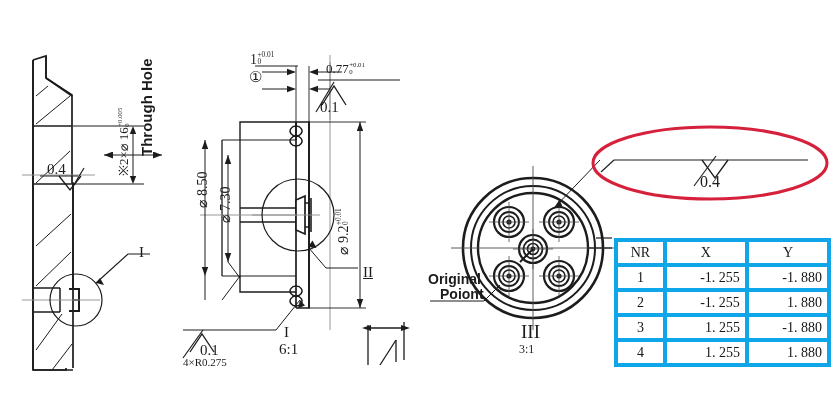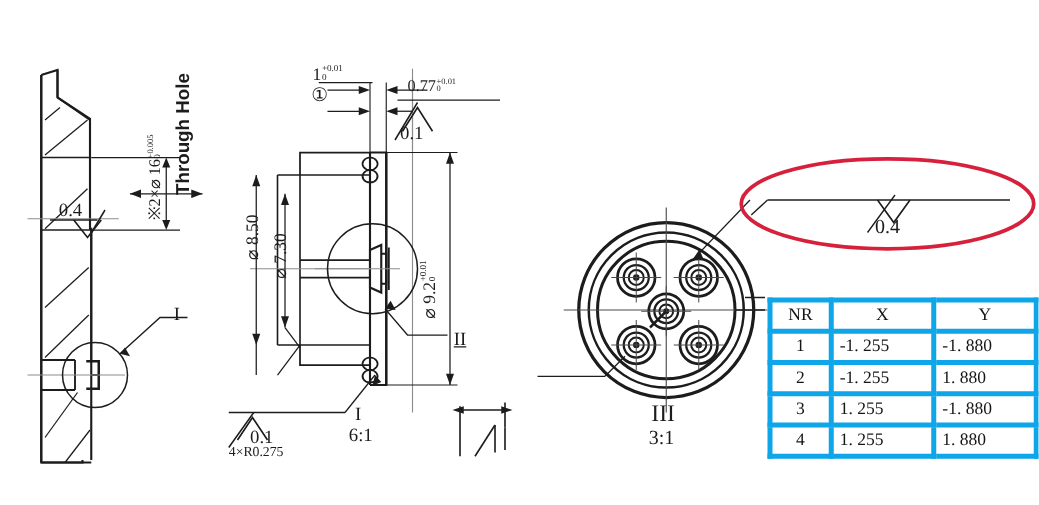--- a/index.html
+++ b/index.html
@@ -58,21 +58,21 @@
   }
   table.coords td, table.coords th {
     border: 4px solid #0ea5e9;
     font-weight: normal;
     font-size: 14px;
     height: 21px;
     padding: 0 5px;
     color: #151515;
   }
   table.coords th { text-align: center; }
-  table.coords td.num { }
+  table.coords td.num { text-align: right; }
   table.coords td.idx { text-align: center; }
 </style>
 </head>
 <body>
 
 <div id="sheet">
 
   <svg class="drawing" viewBox="0 0 831 404">
     <defs>
       <marker id="arrH" markerWidth="9" markerHeight="7" refX="9" refY="3.5" orient="auto">
@@ -374,24 +374,28 @@
   <div class="lbl" style="left:183px; top:312px; font-size:11px;margin-top:45px;">4×R0.275</div>
 
   <div class="lbl" style="left:200px; top:343px; font-size:15px;">0.1</div>
 
   <div class="lbl" style="left:284px; top:325px; font-size:15px;">I</div>
 
   <div class="lbl" style="left:279px; top:342px; font-size:15px;">6:1</div>
 
   <div class="lbl" style="left:363px; top:265px; font-size:15px;text-decoration:underline;">II</div>
 
+  <div class="lbl lbl-sans" style="left:428px; top:272px; font-size:14px; text-align:left;">
+    <div>Original</div>
+    <div style="padding-left:12px;">Poiont</div>
+  </div>
 
   <div class="lbl" style="left:521px; top:322px; font-size:19px;">III</div>
 
-  <div class="lbl" style="left:519px; top:343px; font-size:16px;">3:1</div>
+  <div class="lbl" style="left:519px; top:343px; font-size:12px;">3:1</div>
 
 
   <div class="lbl" style="left:700px; top:174px; font-size:16px;">0.4</div>
 
   <table class="coords" style="left:614px; top:238px;">
     <thead>
       <tr>
         <th style="width:38px;">NR</th>
         <th style="width:78px;">X</th>
         <th style="width:78px;">Y</th>

